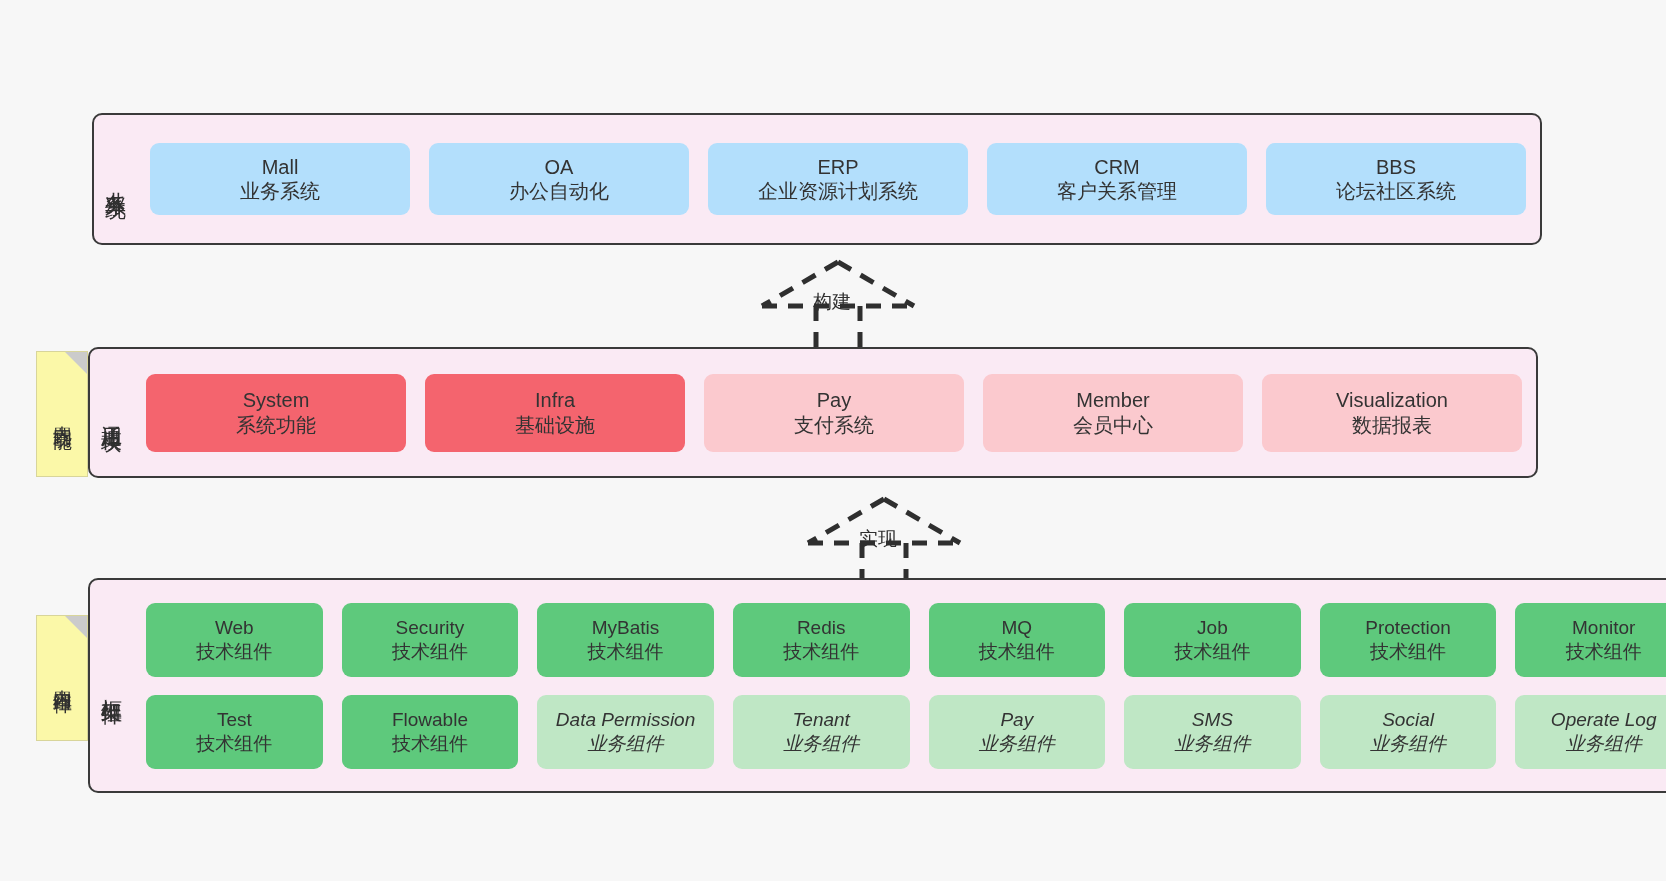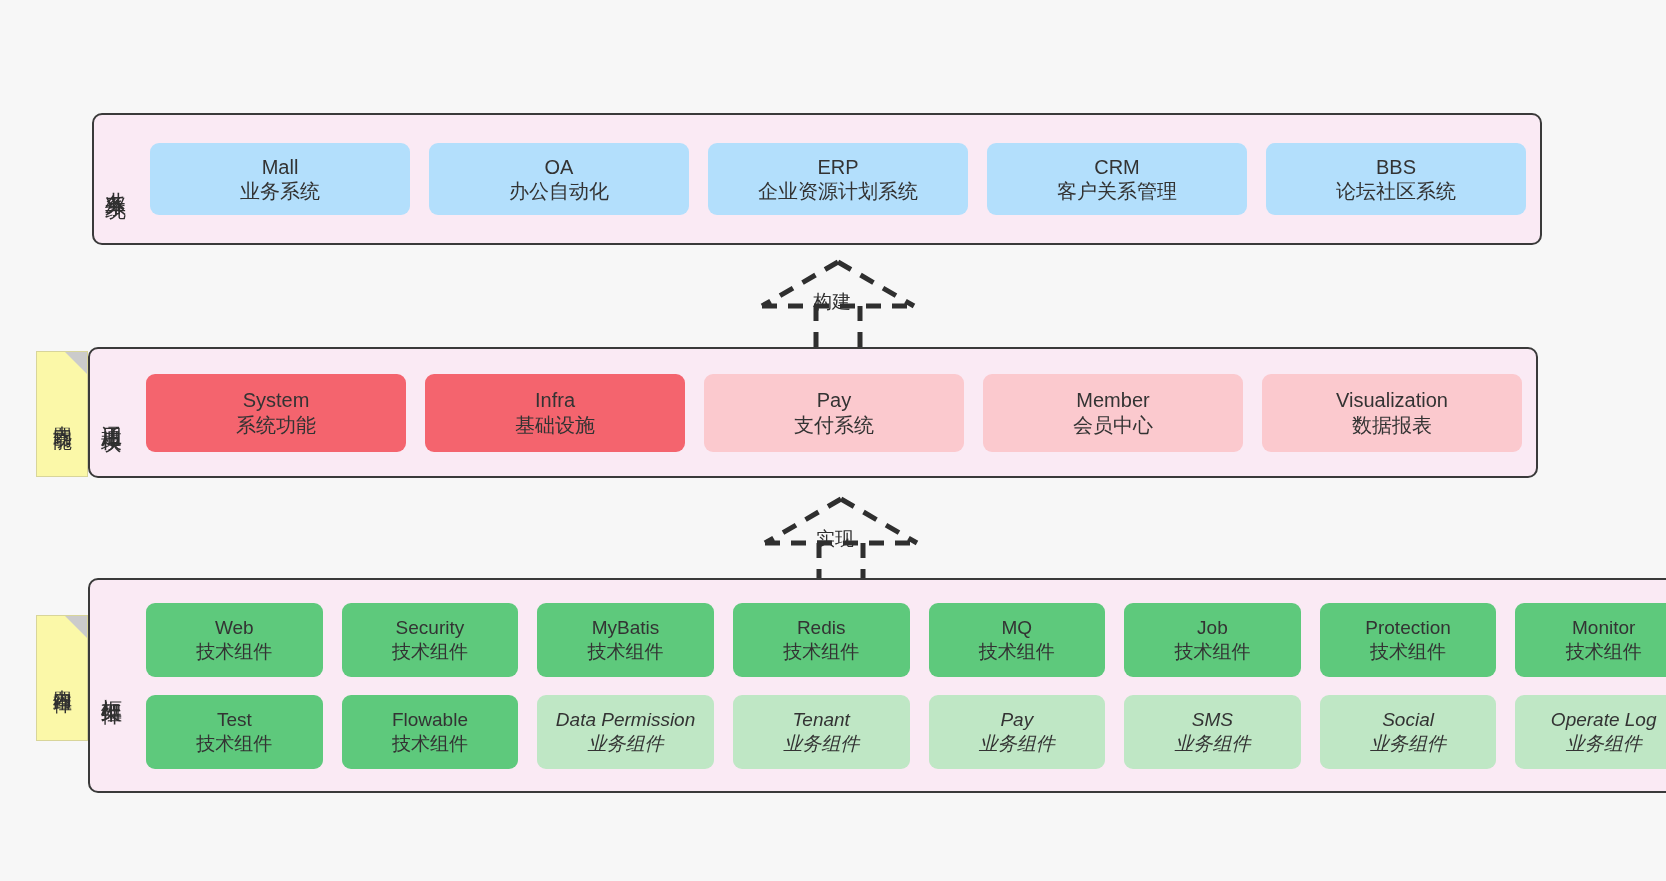--- a/index.html
+++ b/index.html
@@ -211,21 +211,21 @@
 
         <div class="card pink">
           <span class="en">Visualization</span>
           <span class="cn">数据报表</span>
         </div>
 
       </div>
     </div>
   </div>
 
-  <div class="arrow" id="arrow-implement" style="left:751px; top:493px;">
+  <div class="arrow" id="arrow-implement" style="left:794px; top:493px;">
     <svg width="180" height="96" viewBox="0 0 180 96" fill="none">
       <path d="M90 6 L14 50 M90 6 L166 50 M14 50 L166 50" stroke="#2f2f2f" stroke-width="5" stroke-dasharray="15 11" stroke-linecap="butt" fill="none"></path>
       <path d="M68 50 L68 94 M112 50 L112 94 M68 94 L112 94" stroke="#2f2f2f" stroke-width="5" stroke-dasharray="15 11" stroke-linecap="butt" fill="none"></path>
     </svg>
     <span class="arrow-label" style="left:65px; top:33px;">实现</span>
   </div>
 
   <div class="note" id="note-builtin-component" style="left:36px; top:615px; width:52px; height:126px;">
     <span class="fold"></span>
     <span>内置组件</span>

